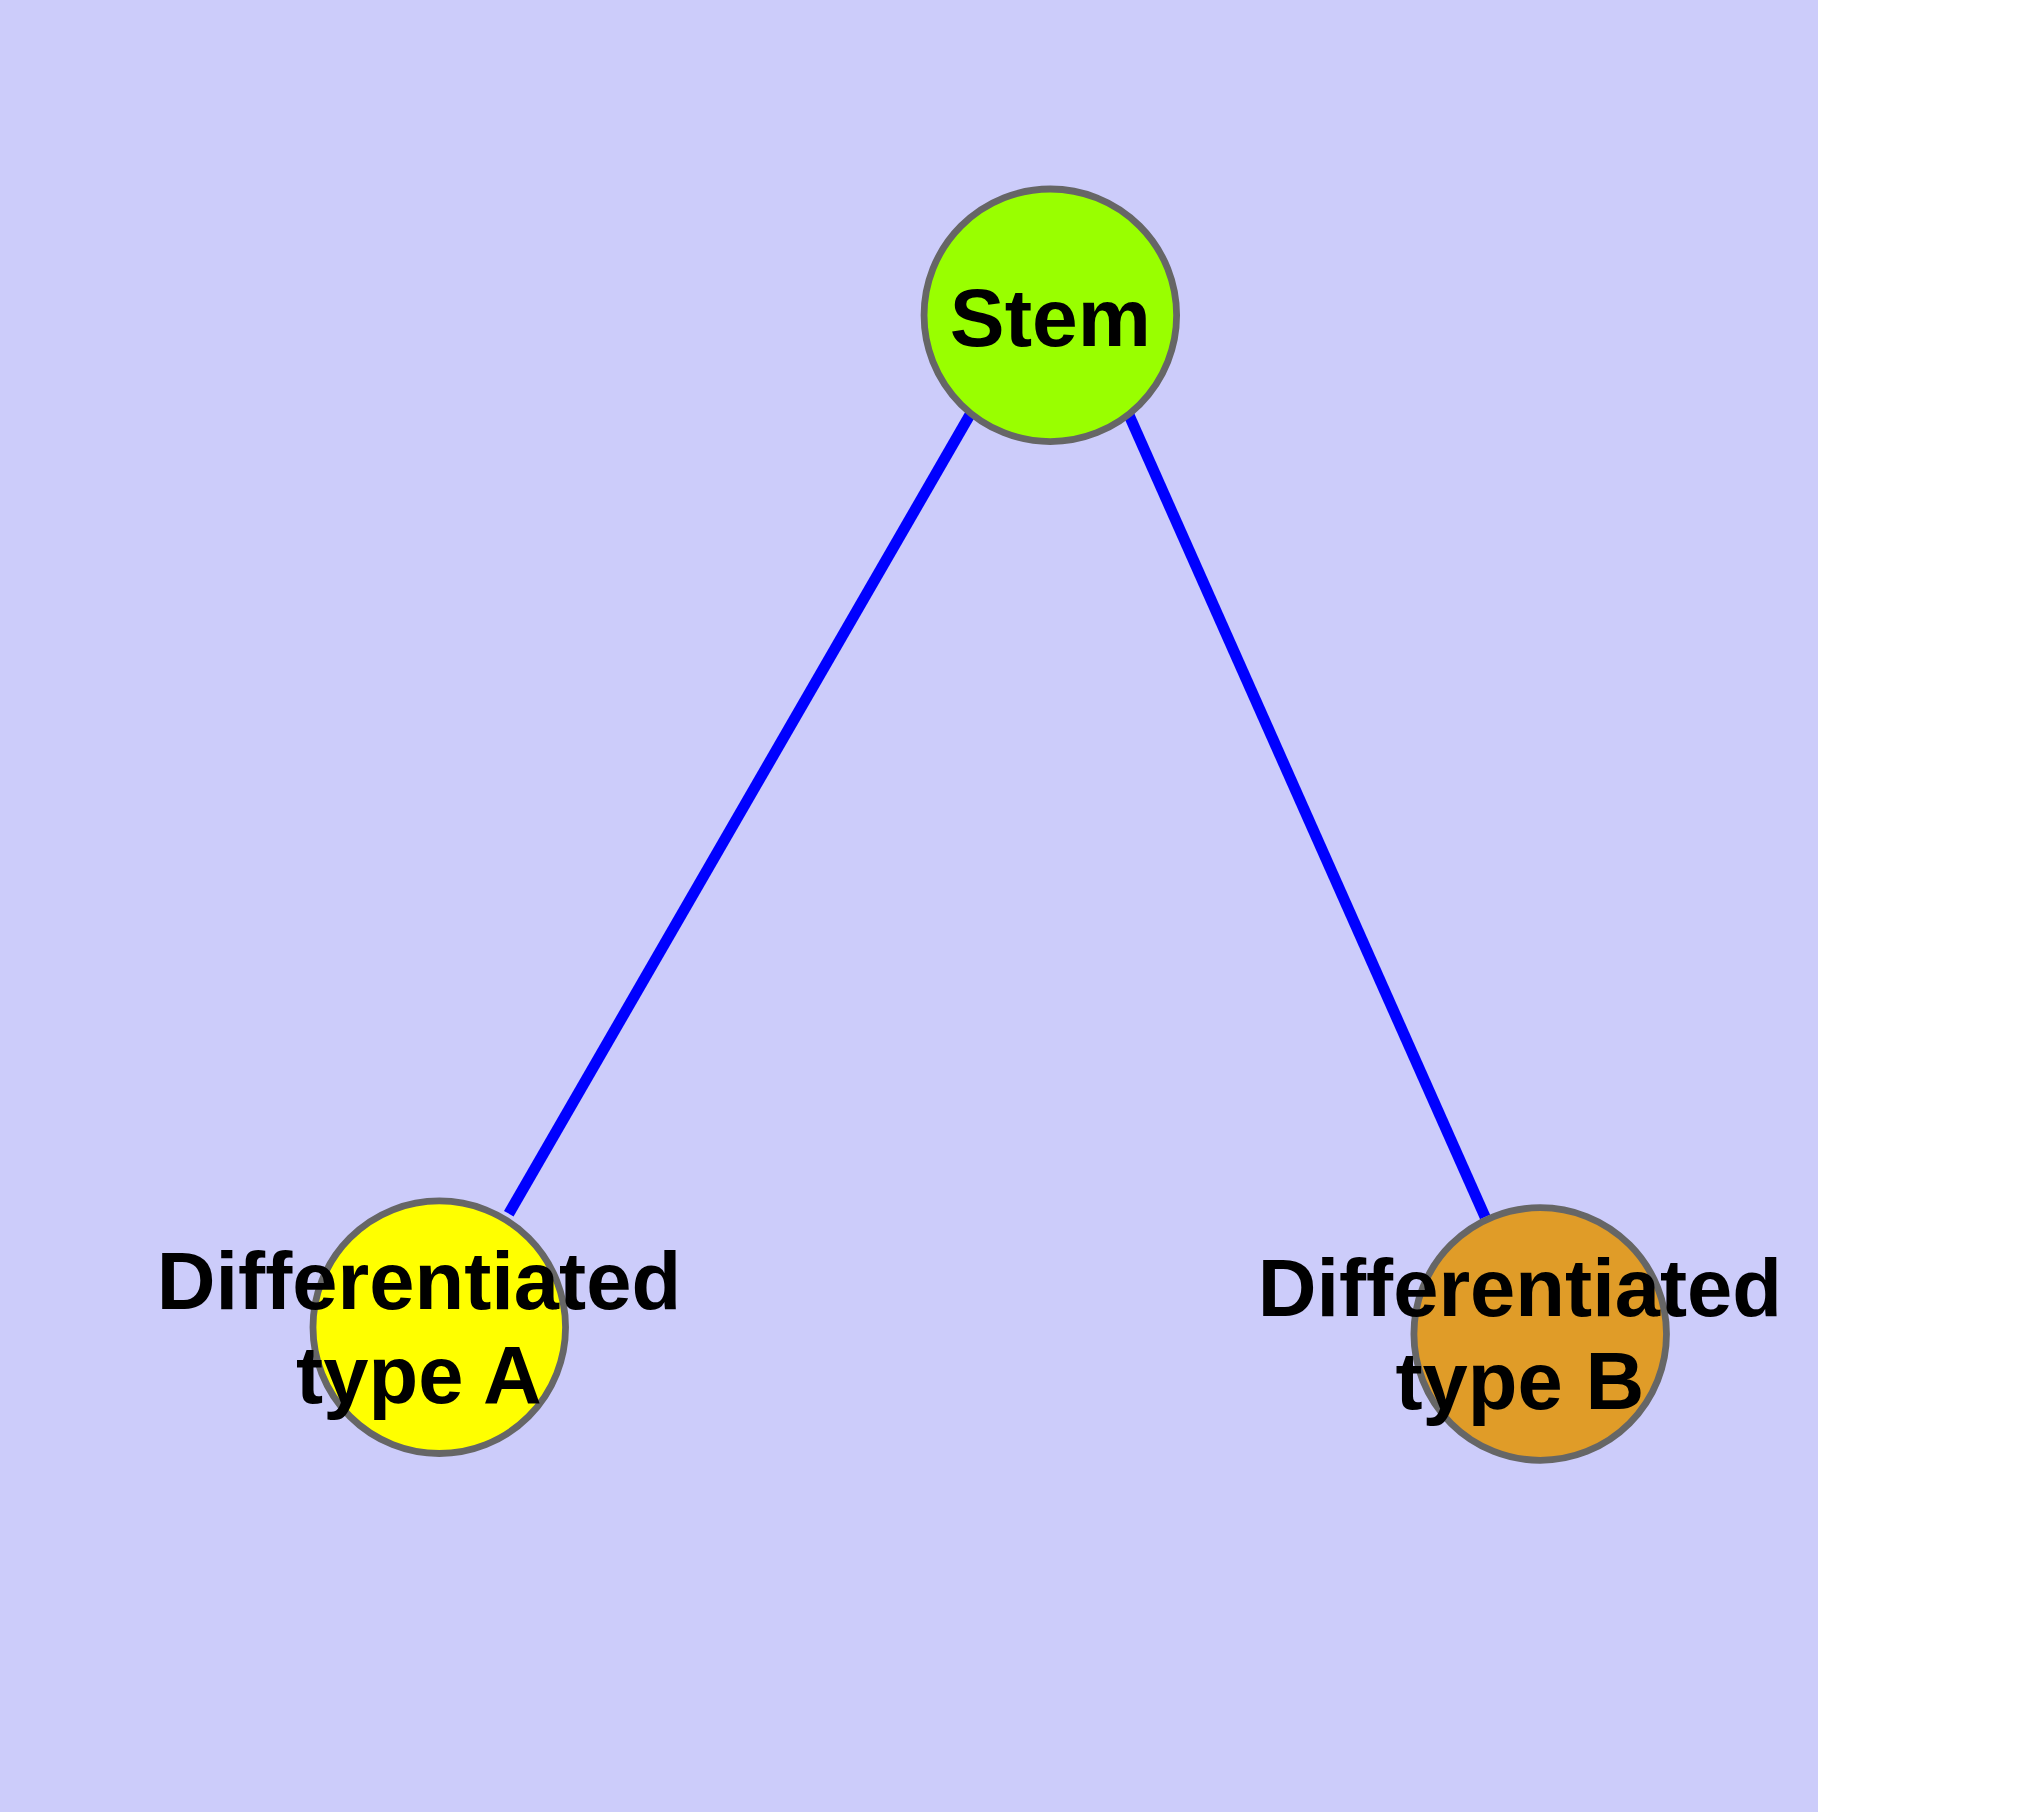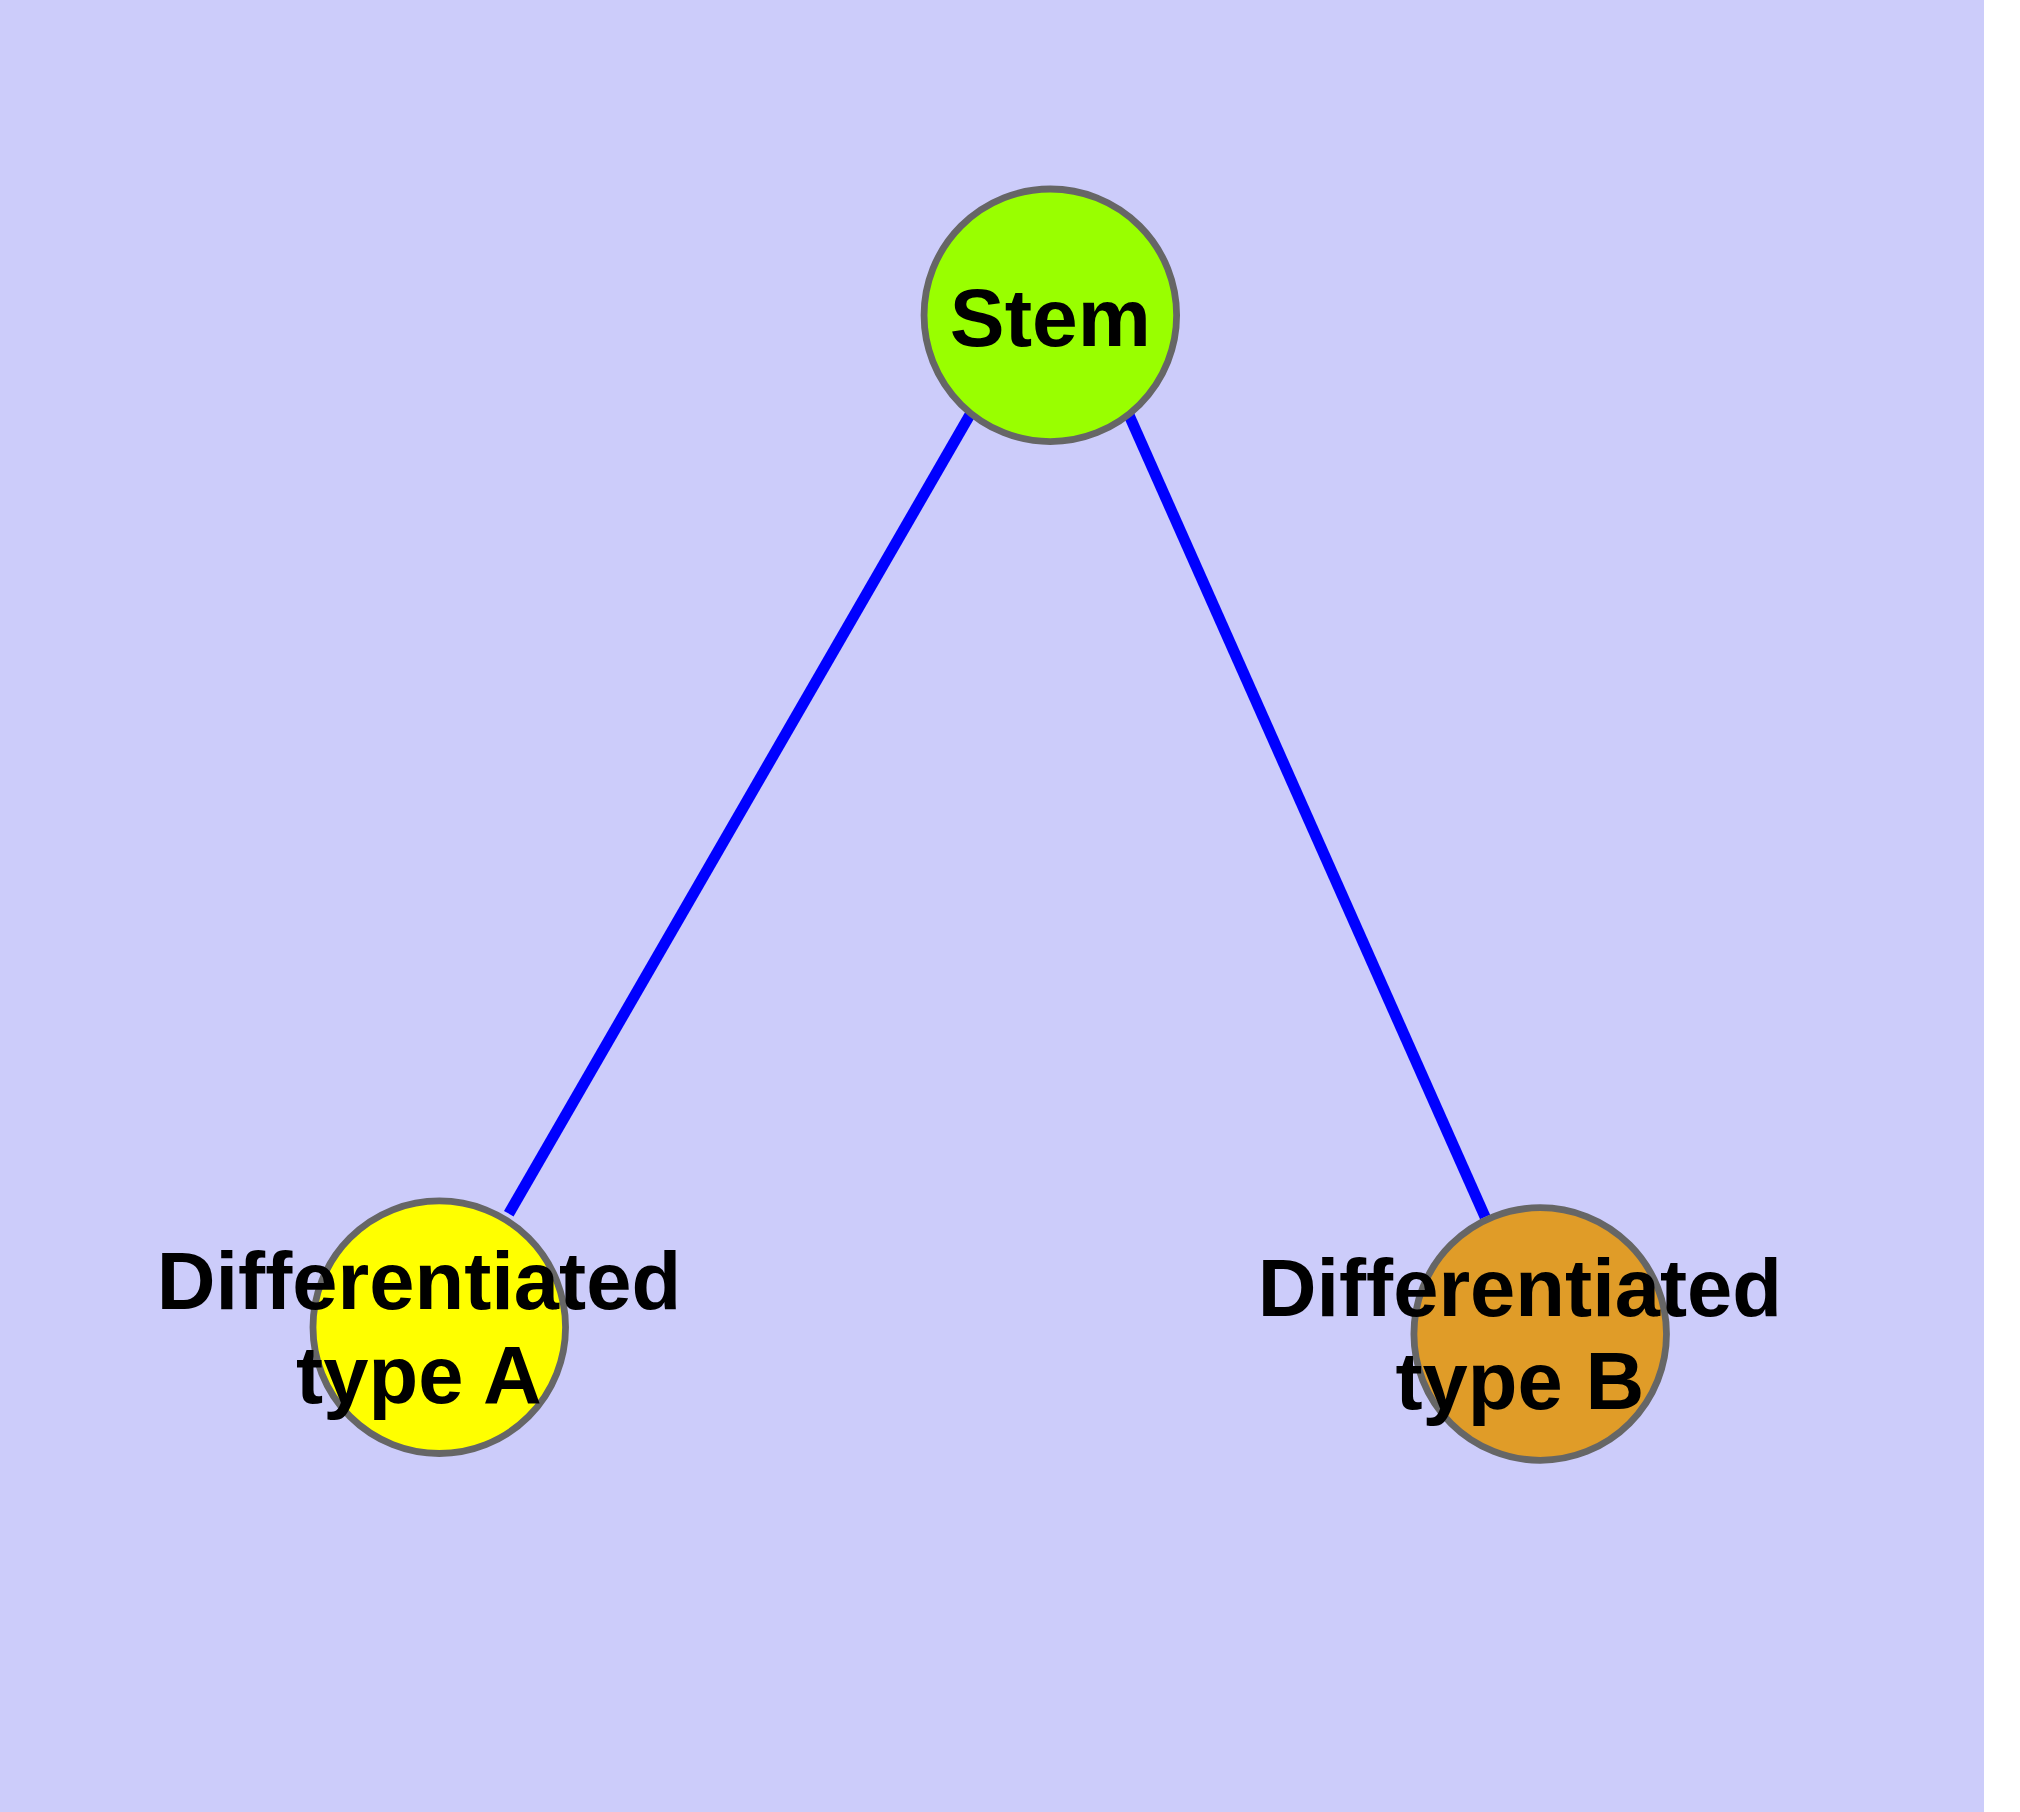--- a/index.html
+++ b/index.html
@@ -2,21 +2,21 @@
 <html style="font-size:13.6px"><head>
 <meta charset="utf-8">
 <style>
   html, body {
     margin: 0;
     padding: 0;
     background: #ffffff;
   }
   #canvas {
     position: relative;
-    width: 1984px;
+    width: 1818px;
     height: 1812px;
     background: #ccccfa;
     overflow: hidden;
     font-family: "Liberation Sans", sans-serif;
   }
   #graph-svg {
     position: absolute;
     left: 0;
     top: 0;
     width: 2021px;

